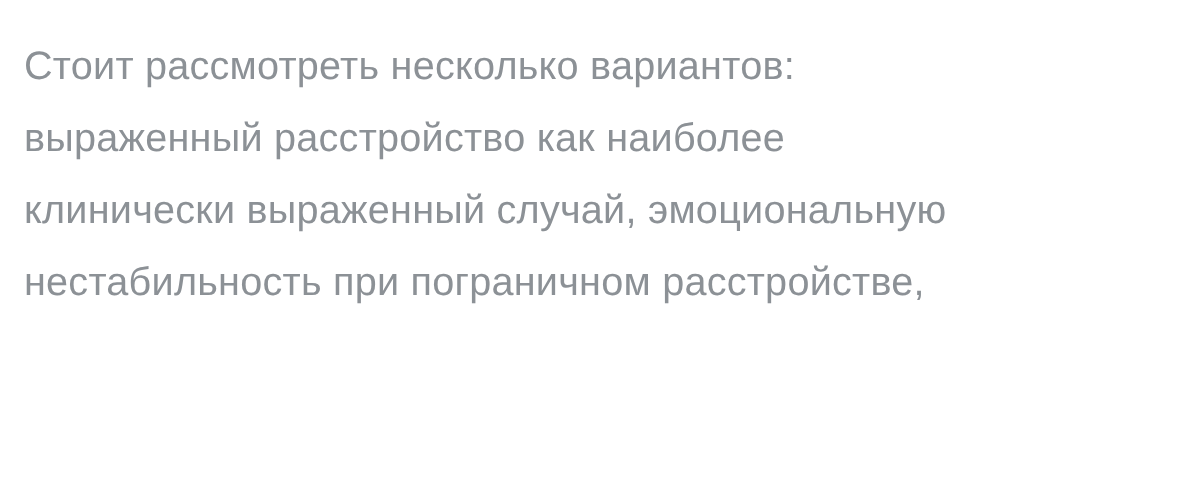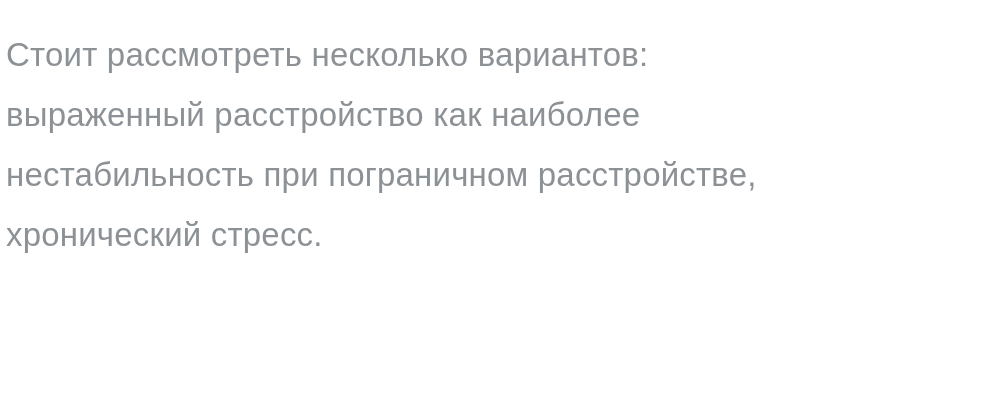--- a/index.html
+++ b/index.html
@@ -6,33 +6,33 @@
       margin: 0;
       padding: 0;
       background: #ffffff;
       width: 1000px;
       height: 404px;
       overflow: hidden;
     }
     .text-block {
       box-sizing: border-box;
       width: 1000px;
-      padding: 25px 20px 0 6px;
+      padding: 25px 20px 0 20px;
       font-family: "Liberation Sans", "DejaVu Sans", sans-serif;
       font-size: 33px;
       line-height: 60px;
       font-weight: 400;
       color: #8C9196;
       letter-spacing: 0.2px;
     }
     .text-line {
       white-space: nowrap;
     }
   </style>
 </head>
 <body>
 
 <div class="text-block">
   <div class="text-line">Стоит рассмотреть несколько вариантов:</div>
   <div class="text-line">выраженный расстройство как наиболее</div>
+  <div class="text-line">клинически выраженный случай, эмоциональную</div>
   <div class="text-line">нестабильность при пограничном расстройстве,</div>
-  <div class="text-line">хронический стресс.</div>
 </div>
 
 </body></html>

